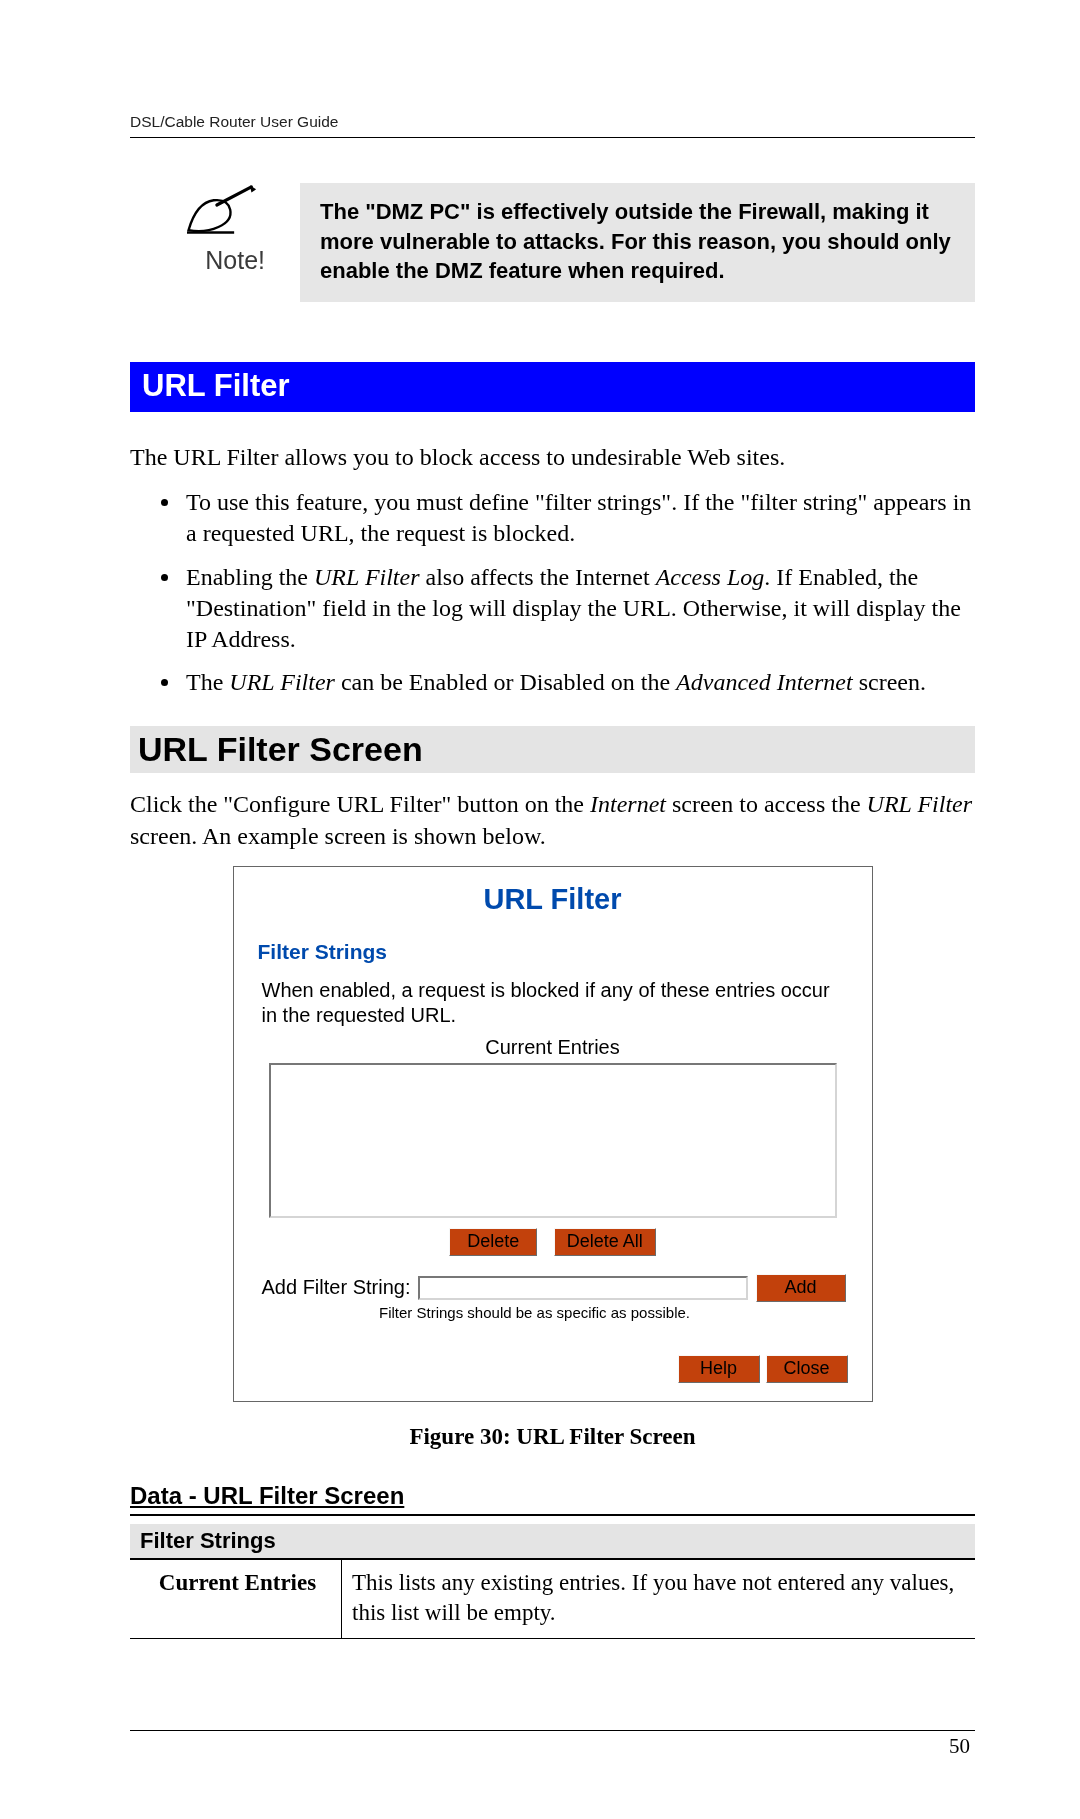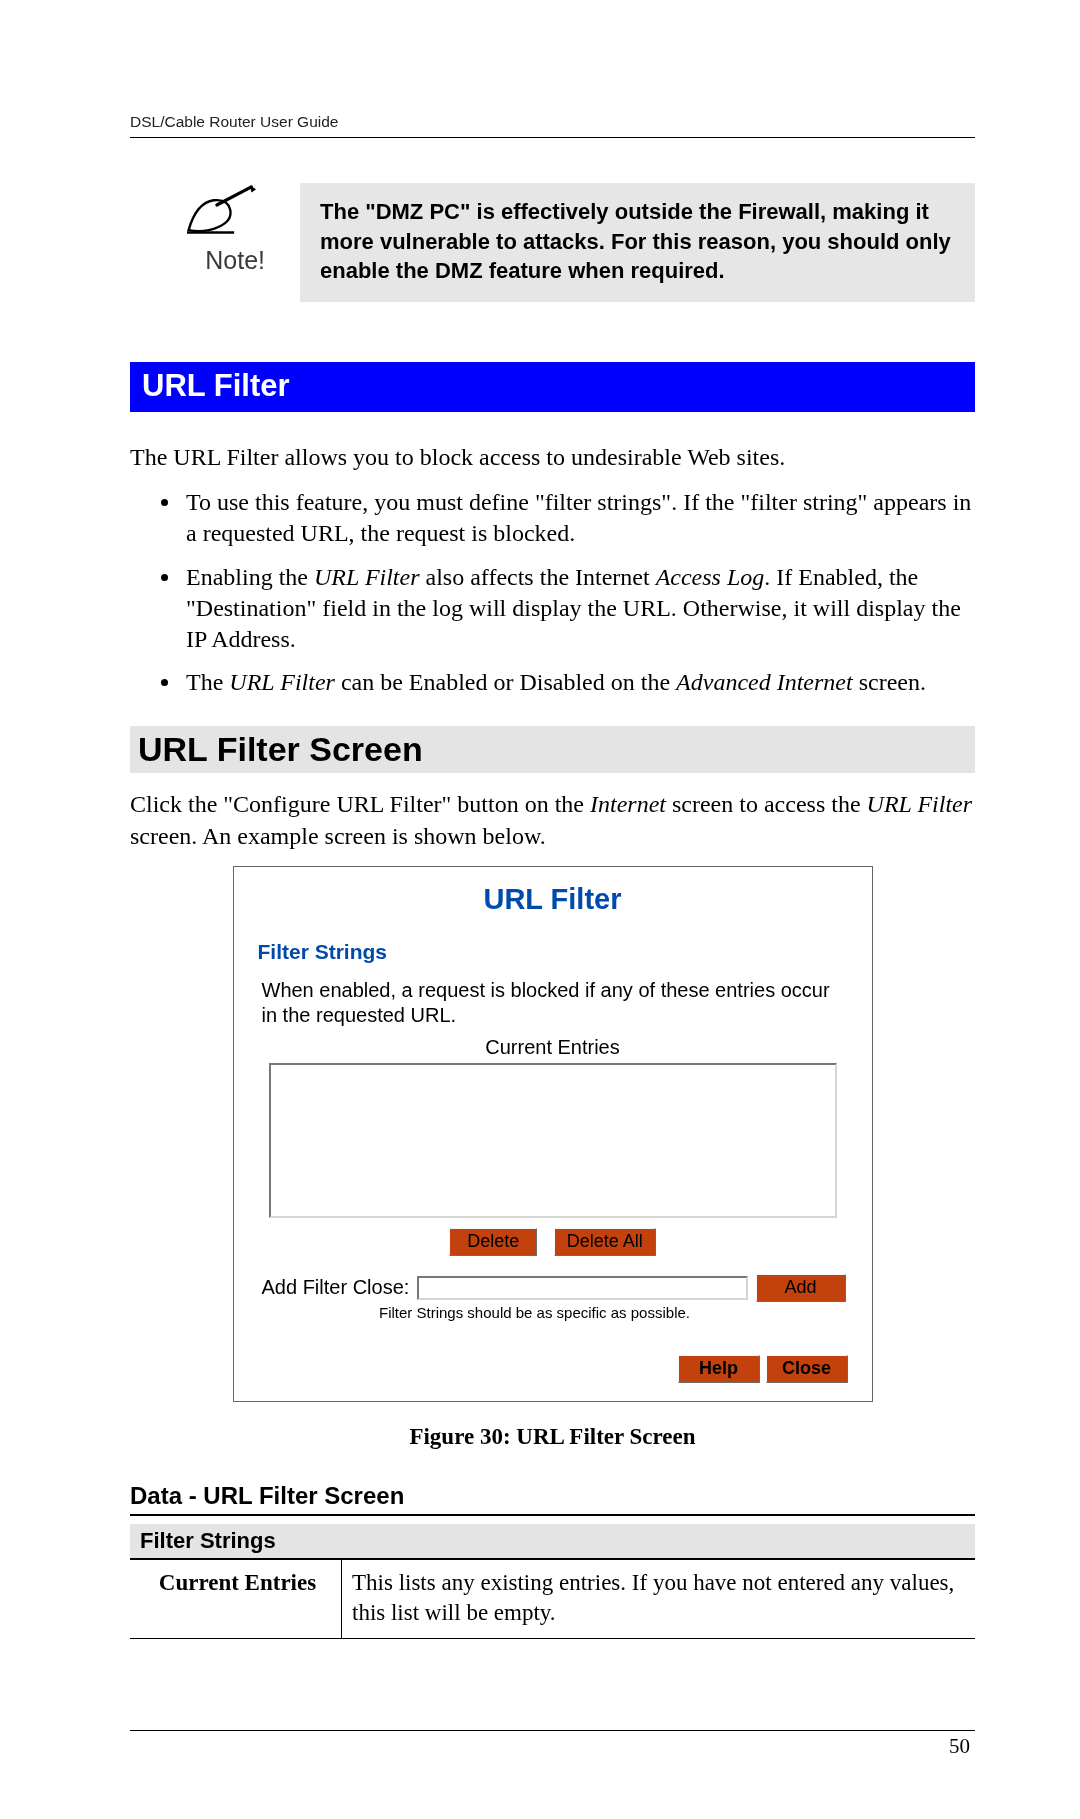--- a/index.html
+++ b/index.html
@@ -105,20 +105,21 @@
     margin: 22px 0 32px 0;
   }
 
   .data-heading {
     font-family: Arial, Helvetica, sans-serif;
     font-weight: bold;
     font-size: 24px;
     margin: 0 0 8px 0;
     border-bottom: 2px solid #000;
     padding-bottom: 4px;
+    text-decoration: underline;
   }
   .table-row-head {
     background: #e4e4e4;
     font-family: Arial, Helvetica, sans-serif;
     font-weight: bold;
     font-size: 22px;
     padding: 4px 10px;
     border-bottom: 2px solid #000;
   }
   .data-table {
@@ -229,21 +230,21 @@
     font-size: 15px;
     text-align: center;
     margin: 2px 36px 34px 0;
   }
   .row-helpclose {
     display: flex;
     justify-content: flex-end;
     gap: 6px;
     margin-right: 16px;
   }
-  .row-helpclose .btn { min-width: 56px; text-align: center; font-weight: bold; }
+  .row-helpclose .btn { min-width: 56px; text-align: center; }
 
   .foot-rule {
     position: absolute;
     left: 130px; right: 105px;
     bottom: 88px;
     border-top: 1.5px solid #000;
   }
   .page-number {
     position: absolute;
     right: 110px;
@@ -298,21 +299,21 @@
       <div class="shot-title">URL Filter</div>
       <div class="shot-sub">Filter Strings</div>
       <div class="shot-body-text">When enabled, a request is blocked if any of these entries occur in the requested URL.</div>
       <div class="shot-ce-label">Current Entries</div>
       <div class="listbox"></div>
       <div class="row-del">
         <span class="btn">Delete</span>
         <span class="btn">Delete All</span>
       </div>
       <div class="row-add">
-        <span class="row-add-label">Add Filter Close:</span>
+        <span class="row-add-label">Add Filter String:</span>
         <span class="text-input"></span>
         <span class="btn">Add</span>
       </div>
       <div class="hint">Filter Strings should be as specific as possible.</div>
       <div class="row-helpclose">
         <span class="btn">Help</span>
         <span class="btn">Close</span>
       </div>
     </div>
   </div>

